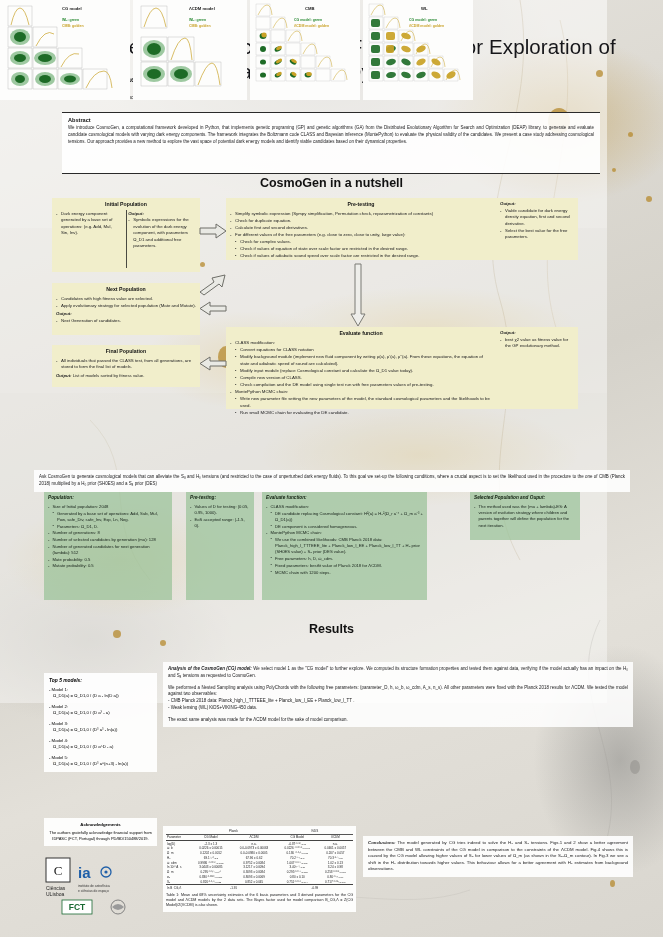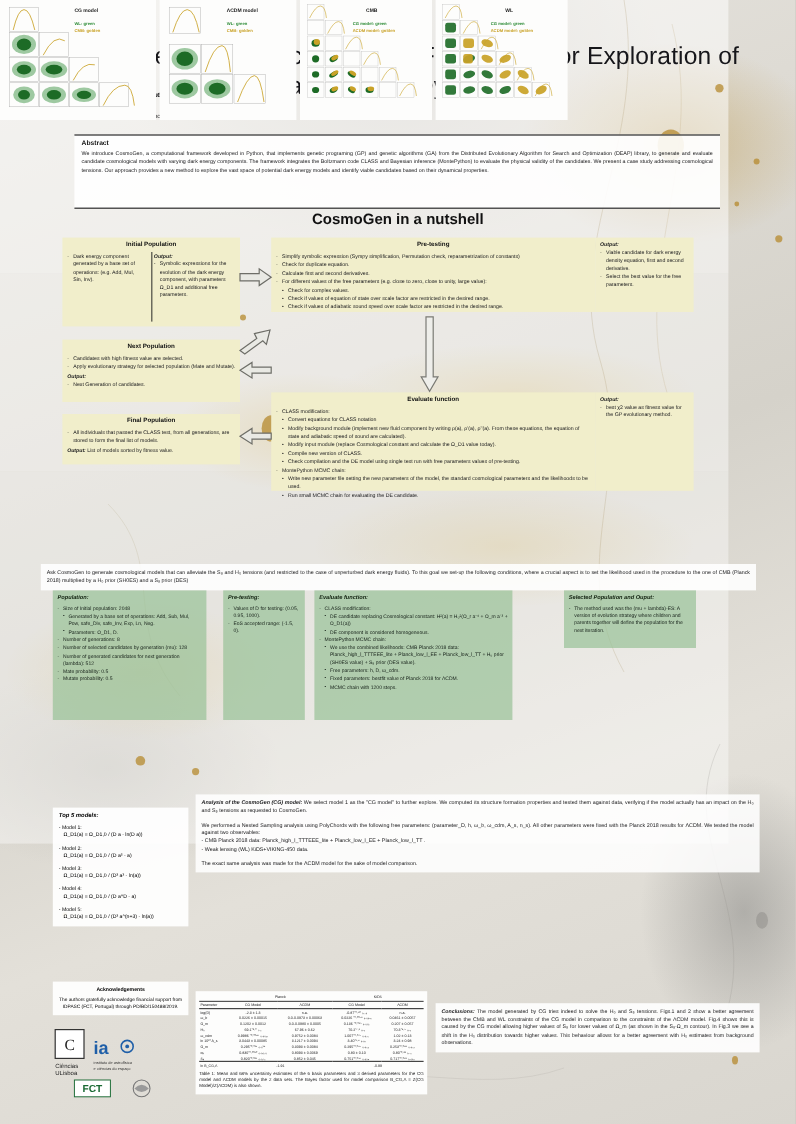--- a/index.html
+++ b/index.html
@@ -288,20 +288,21 @@
   </div>
 
   <div class="gbox" style="left:470px;top:492px;width:110px;height:48px;padding:3px 4px;">
     <span class="bt">Selected Population and Ouput:</span>
     <ul>
       <li>The method used was the (mu + lambda)-ES: A version of evolution strategy where children and parents together will define the population for the next iteration.</li>
     </ul>
   </div>
 
   <div id="res-band"></div>
+  <div class="sec-title" style="top:622px;">Results</div>
 
   <div class="panel solid" id="topmodels">
     <span class="bt">Top 5 models:</span>
     <div class="model">
       <span class="mn">- Model 1:</span>
       <span class="eq">Ω_D1(a) = Ω_D1,0 / (D a - ln(D a))</span>
     </div>
     <div class="model">
       <span class="mn">- Model 2:</span>
       <span class="eq">Ω_D1(a) = Ω_D1,0 / (D a³ - a)</span>

